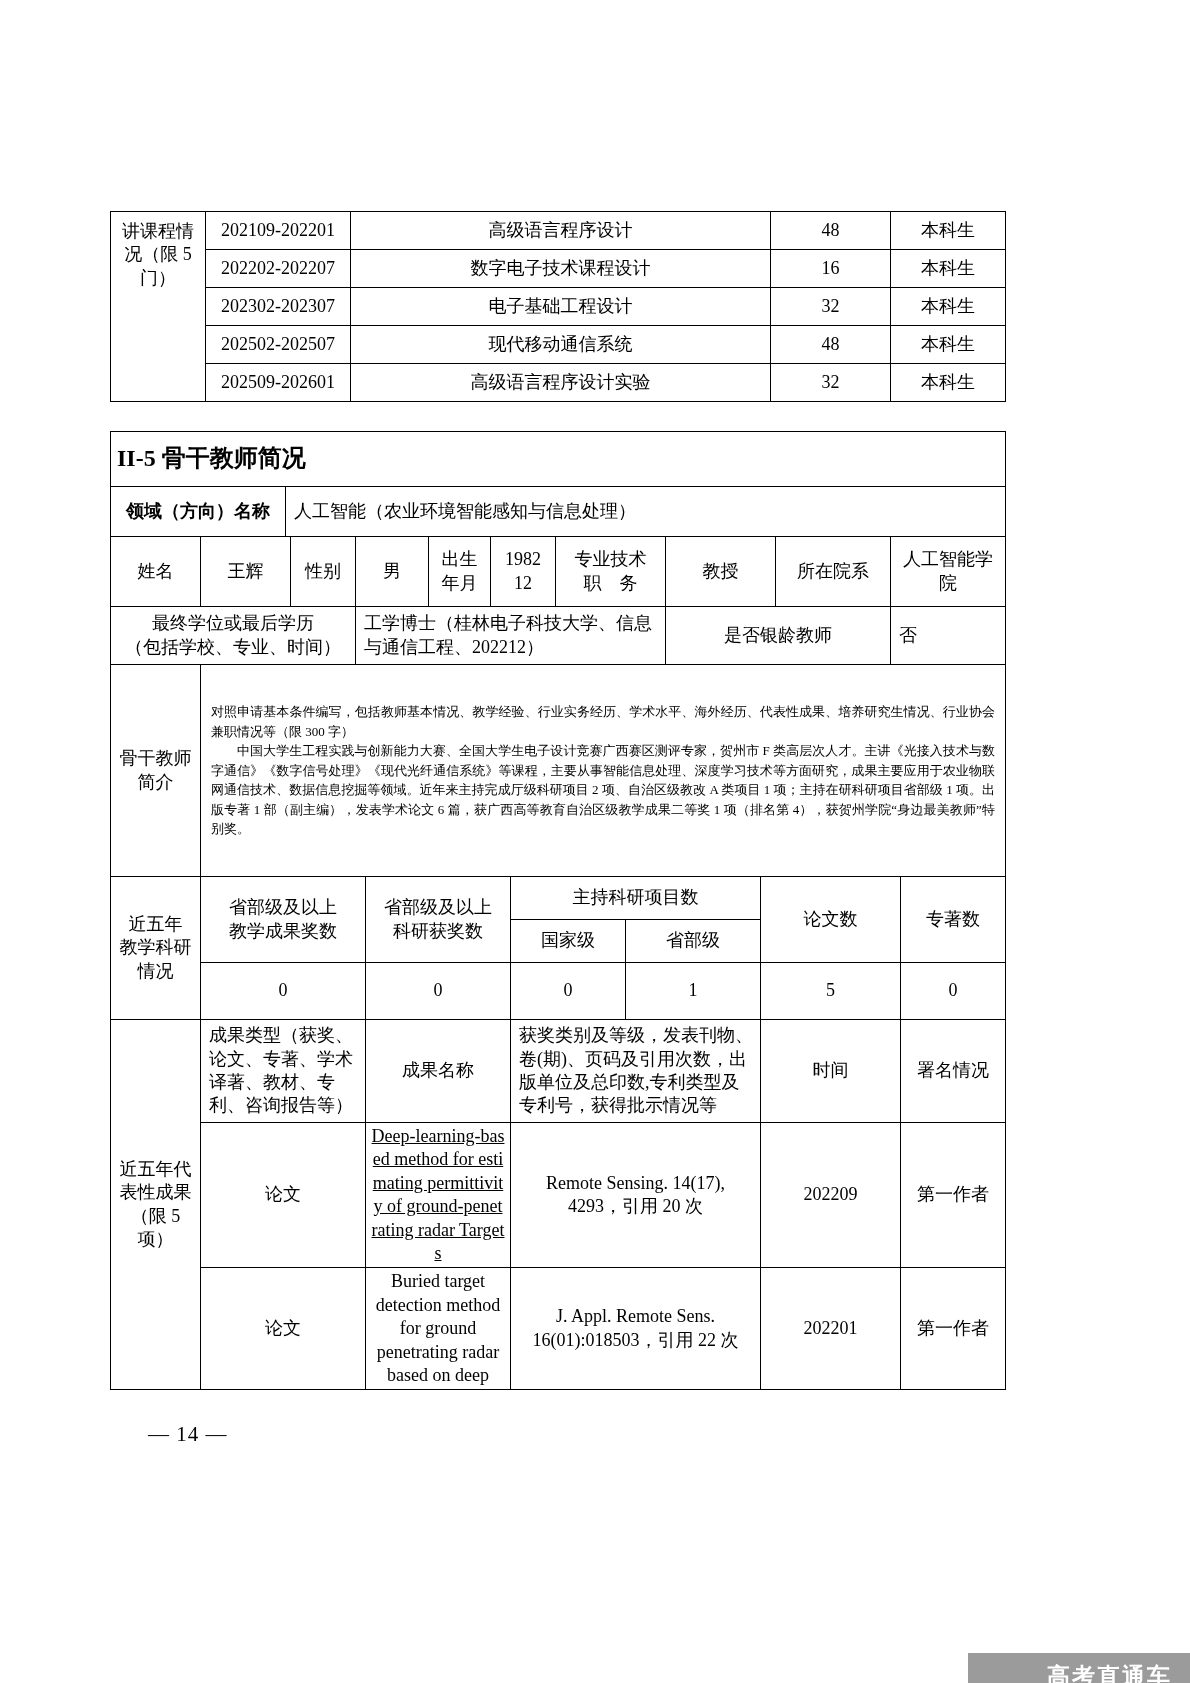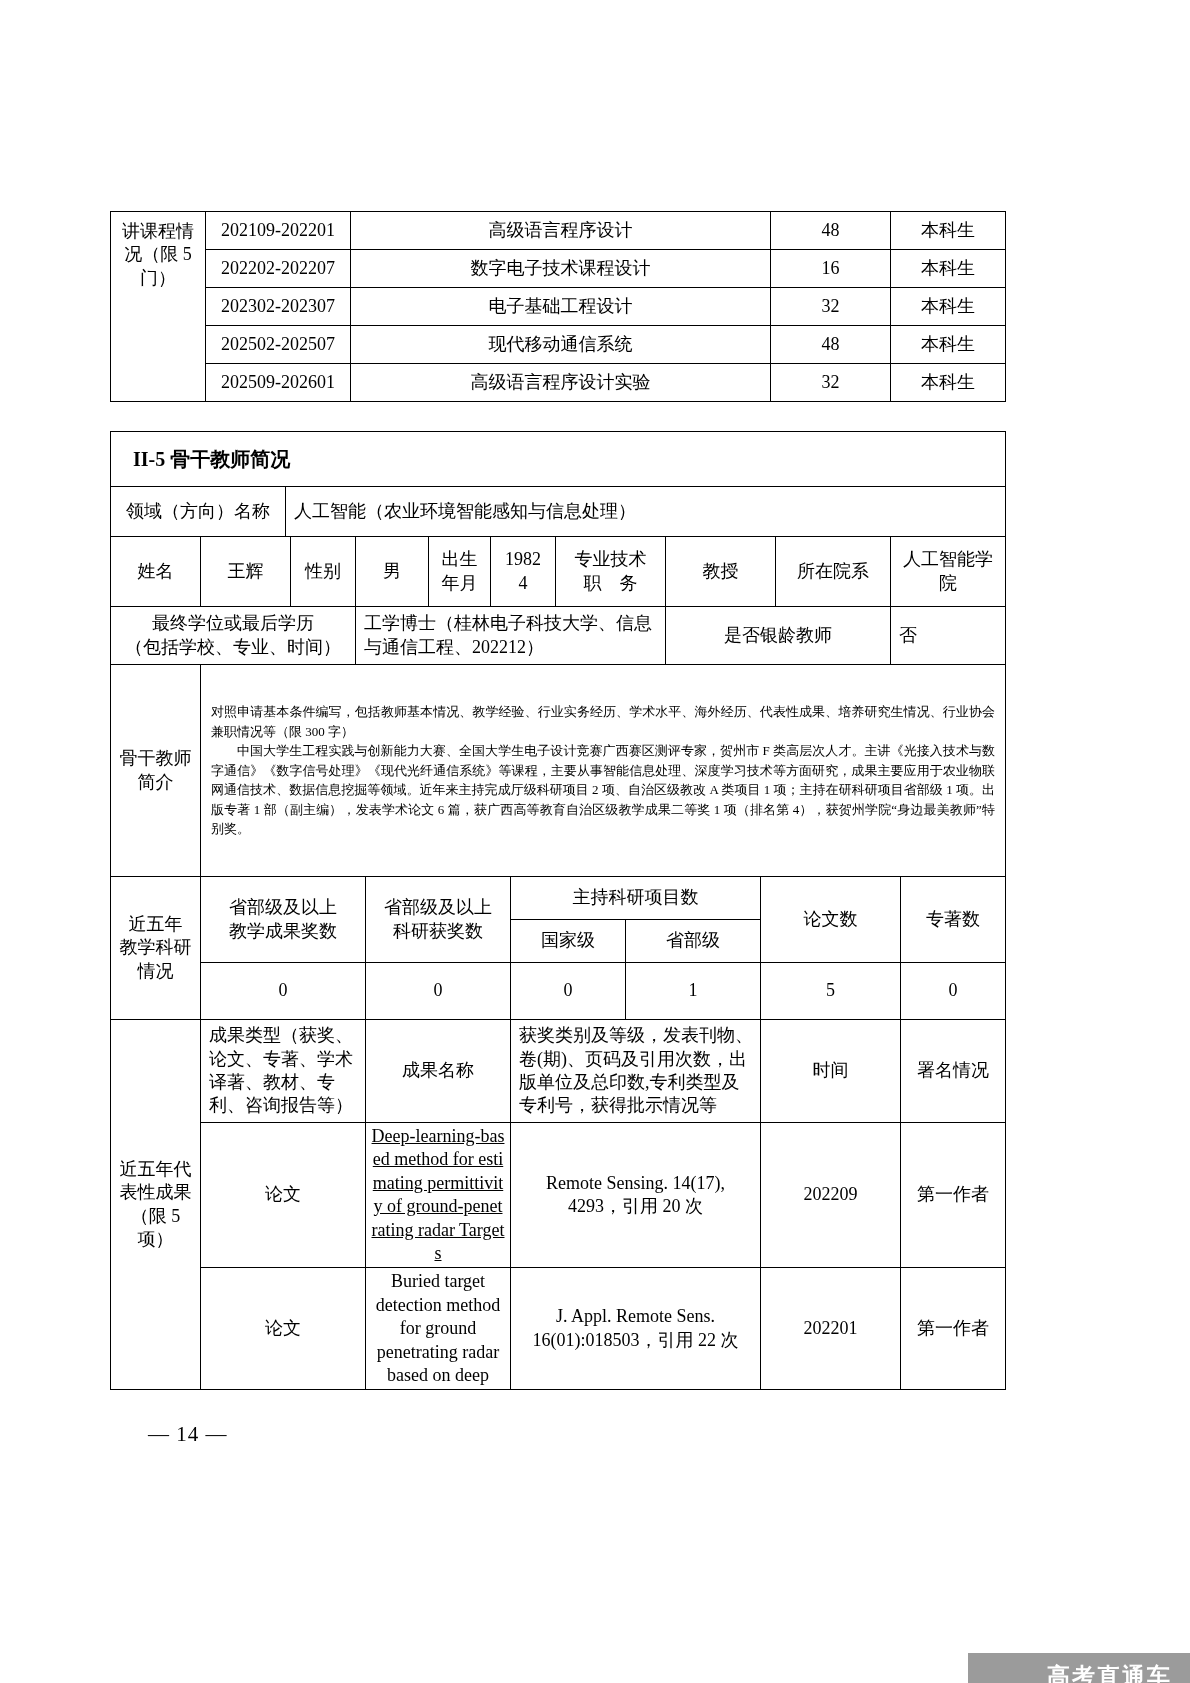--- a/index.html
+++ b/index.html
@@ -8,28 +8,28 @@
     font-family:"Liberation Serif","DejaVu Serif",serif;color:#000;
   }
   .page{position:absolute;left:0;top:16px;width:1190px;height:1683px;overflow:hidden;}
   table{border-collapse:collapse;table-layout:fixed;width:895px;}
   td{
     border:1px solid #000;font-size:18px;text-align:center;vertical-align:middle;
     padding:2px 5px;line-height:1.3;word-wrap:break-word;overflow-wrap:break-word;
   }
   .pre{white-space:pre-line;}
   .left{text-align:left;padding-left:8px;}
-  .bold{font-weight:normal;}
+  .bold{font-weight:bold;}
   .top-align{vertical-align:top;padding-top:8px;}
   .break-all{word-break:break-all;text-decoration:underline;}
   .course-tbl{position:absolute;top:195px;left:110px;}
   .teacher-tbl{position:absolute;top:415px;left:110px;}
   .teacher-tbl table{margin-top:-1px;}
   .teacher-tbl table.first{margin-top:0;}
-  .title-cell{font-size:20px;font-weight:bold;text-align:left;padding-left:22px;}
+  .title-cell{font-size:24px;font-weight:bold;text-align:left;padding-left:6px;}
   .intro-cell{text-align:justify;vertical-align:middle;padding:8px 10px;}
   .intro-cell .para{font-size:13px;line-height:1.5;text-align:justify;}
   .intro-cell .para.indent{text-indent:2em;}
   .pagenum{position:absolute;top:1406px;left:148px;font-size:21px;letter-spacing:1px;}
   .watermark{
     position:absolute;right:0;bottom:0;width:222px;height:46px;background:#9b9b9b;
     color:#fff;display:flex;align-items:center;justify-content:flex-end;
     padding-right:18px;box-sizing:border-box;
     font-family:"Liberation Sans","DejaVu Sans",sans-serif;font-weight:bold;
     font-size:23px;letter-spacing:2px;
@@ -126,21 +126,21 @@
       </colgroup>
       <tbody>
           <tr style="height:70px">
         <td>姓名</td>
         <td>王辉</td>
         <td>性别</td>
         <td>男</td>
         <td class="pre">出生
 年月</td>
         <td class="pre">1982
-4</td>
+12</td>
         <td class="pre">专业技术
 职　务</td>
         <td>教授</td>
         <td>所在院系</td>
         <td>人工智能学院</td>
       </tr>
     </tbody>
       </table>
 
     <table>

